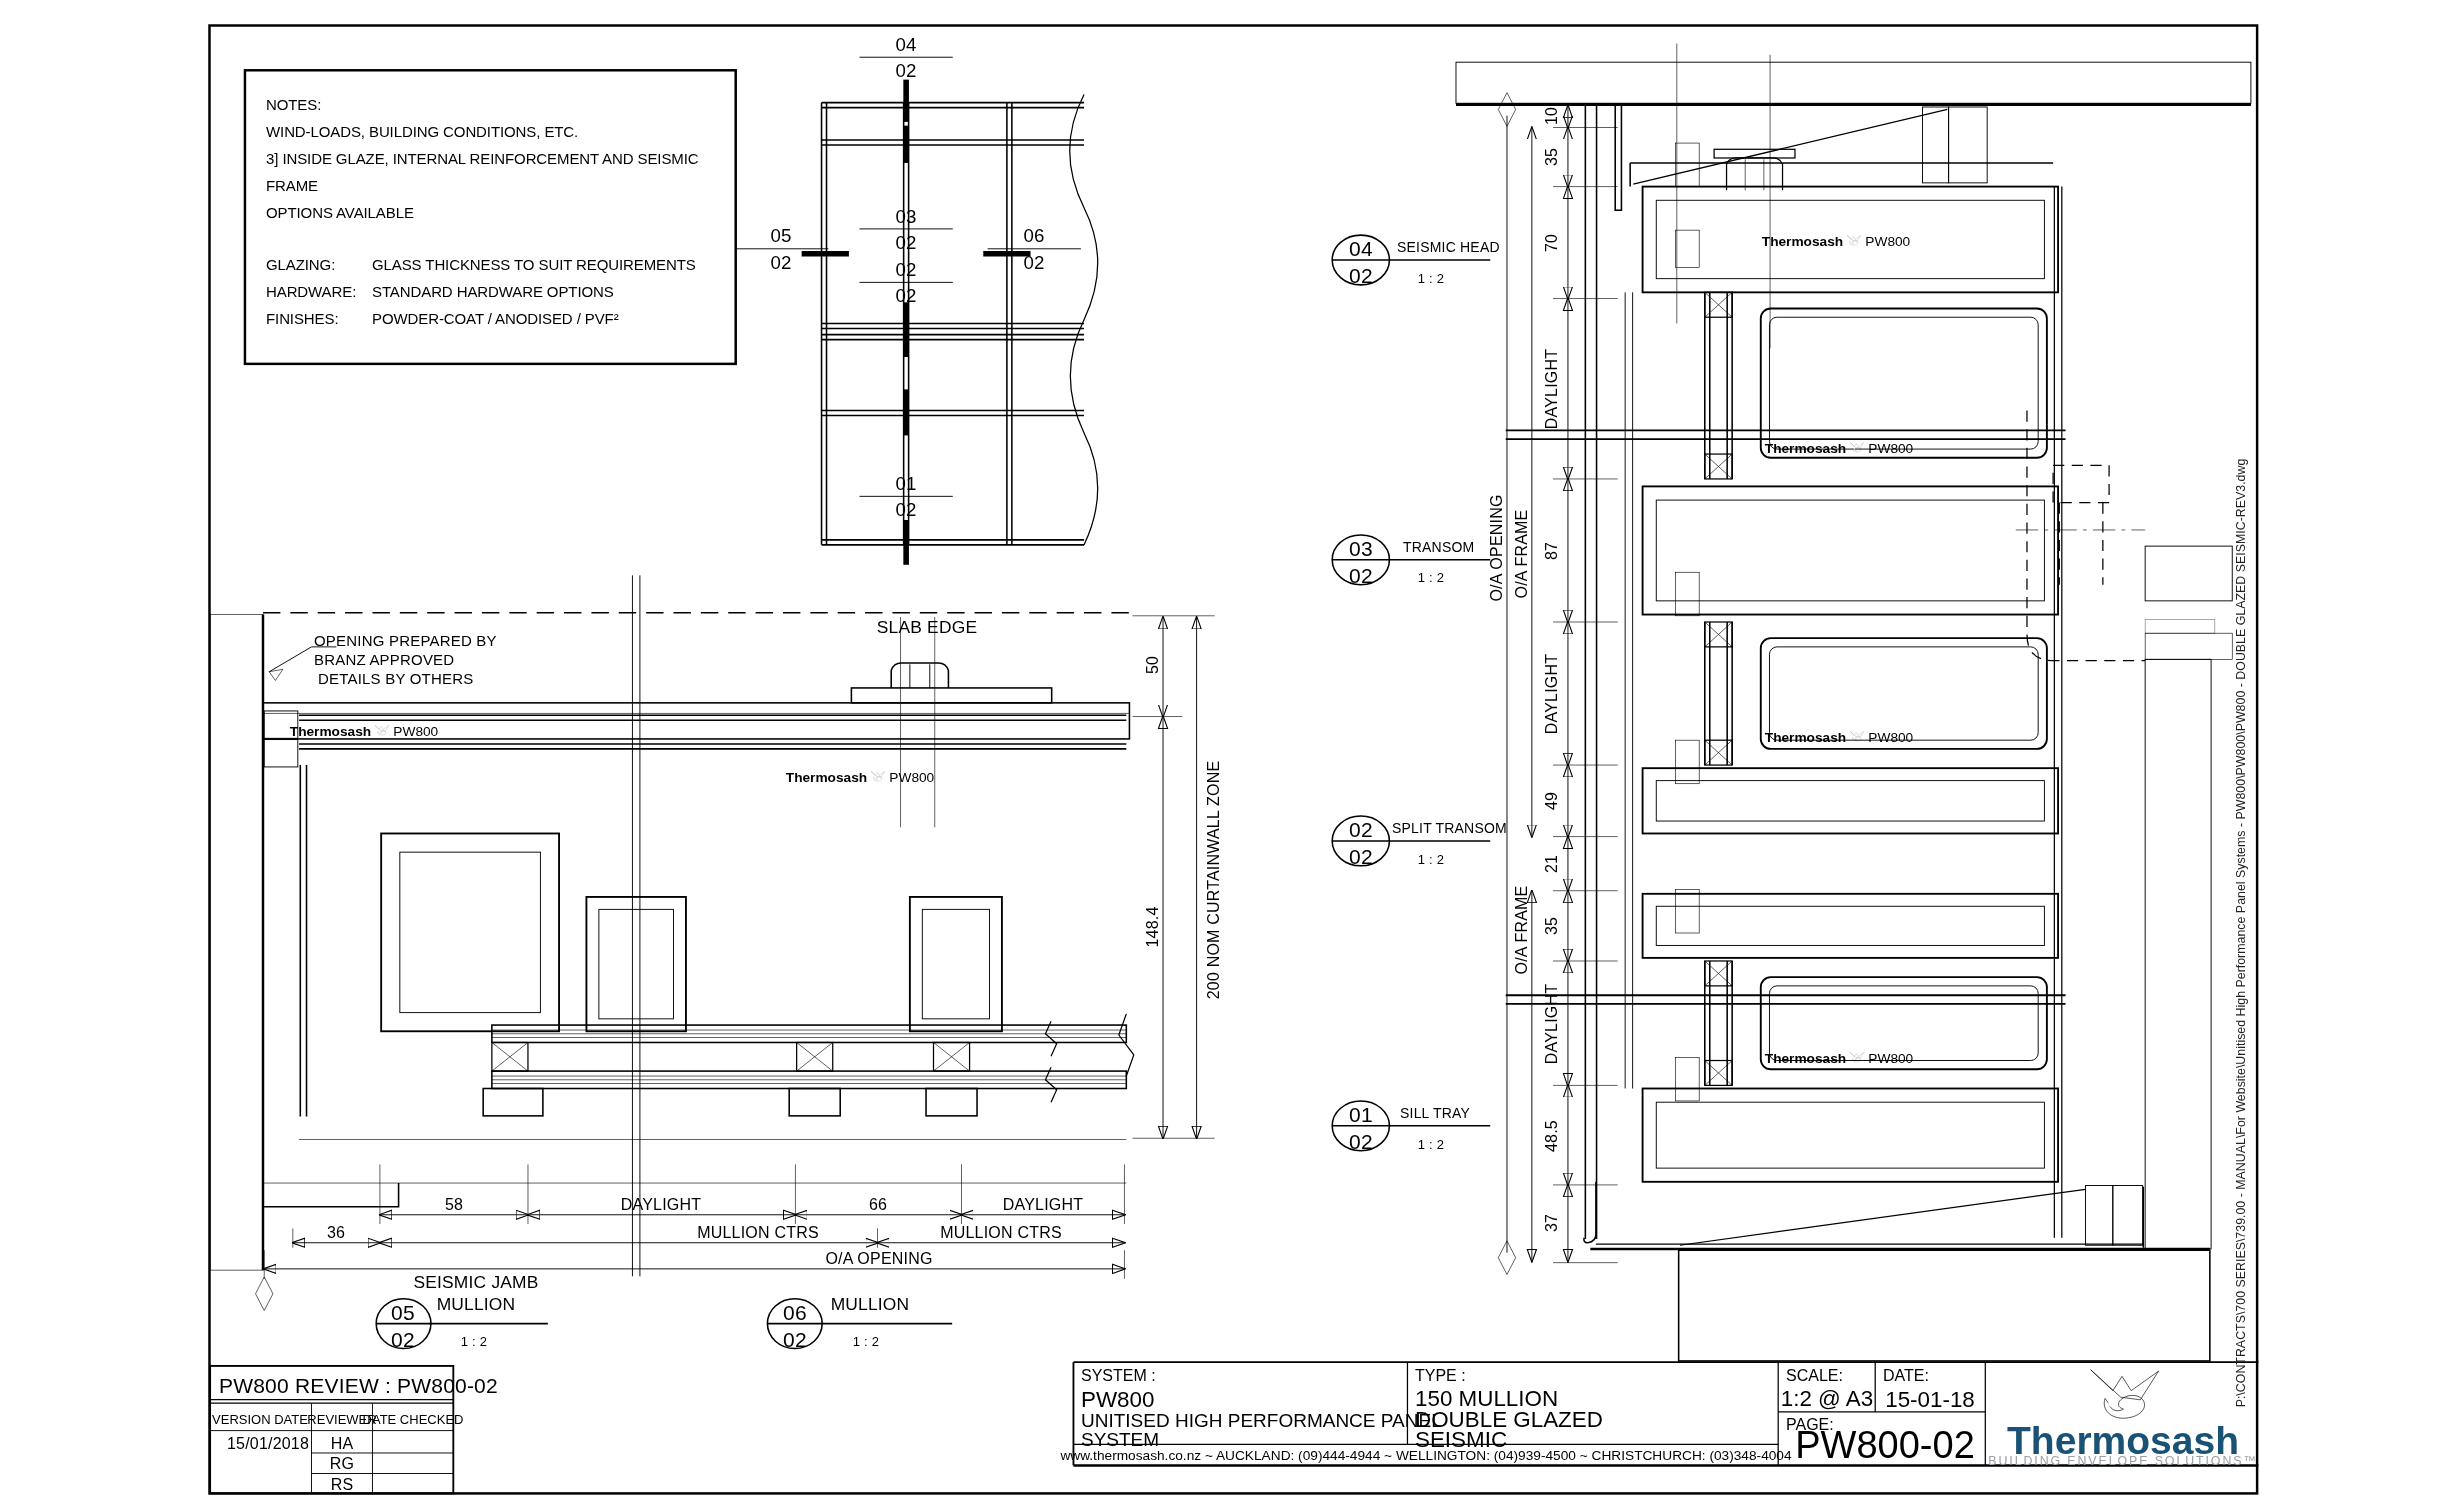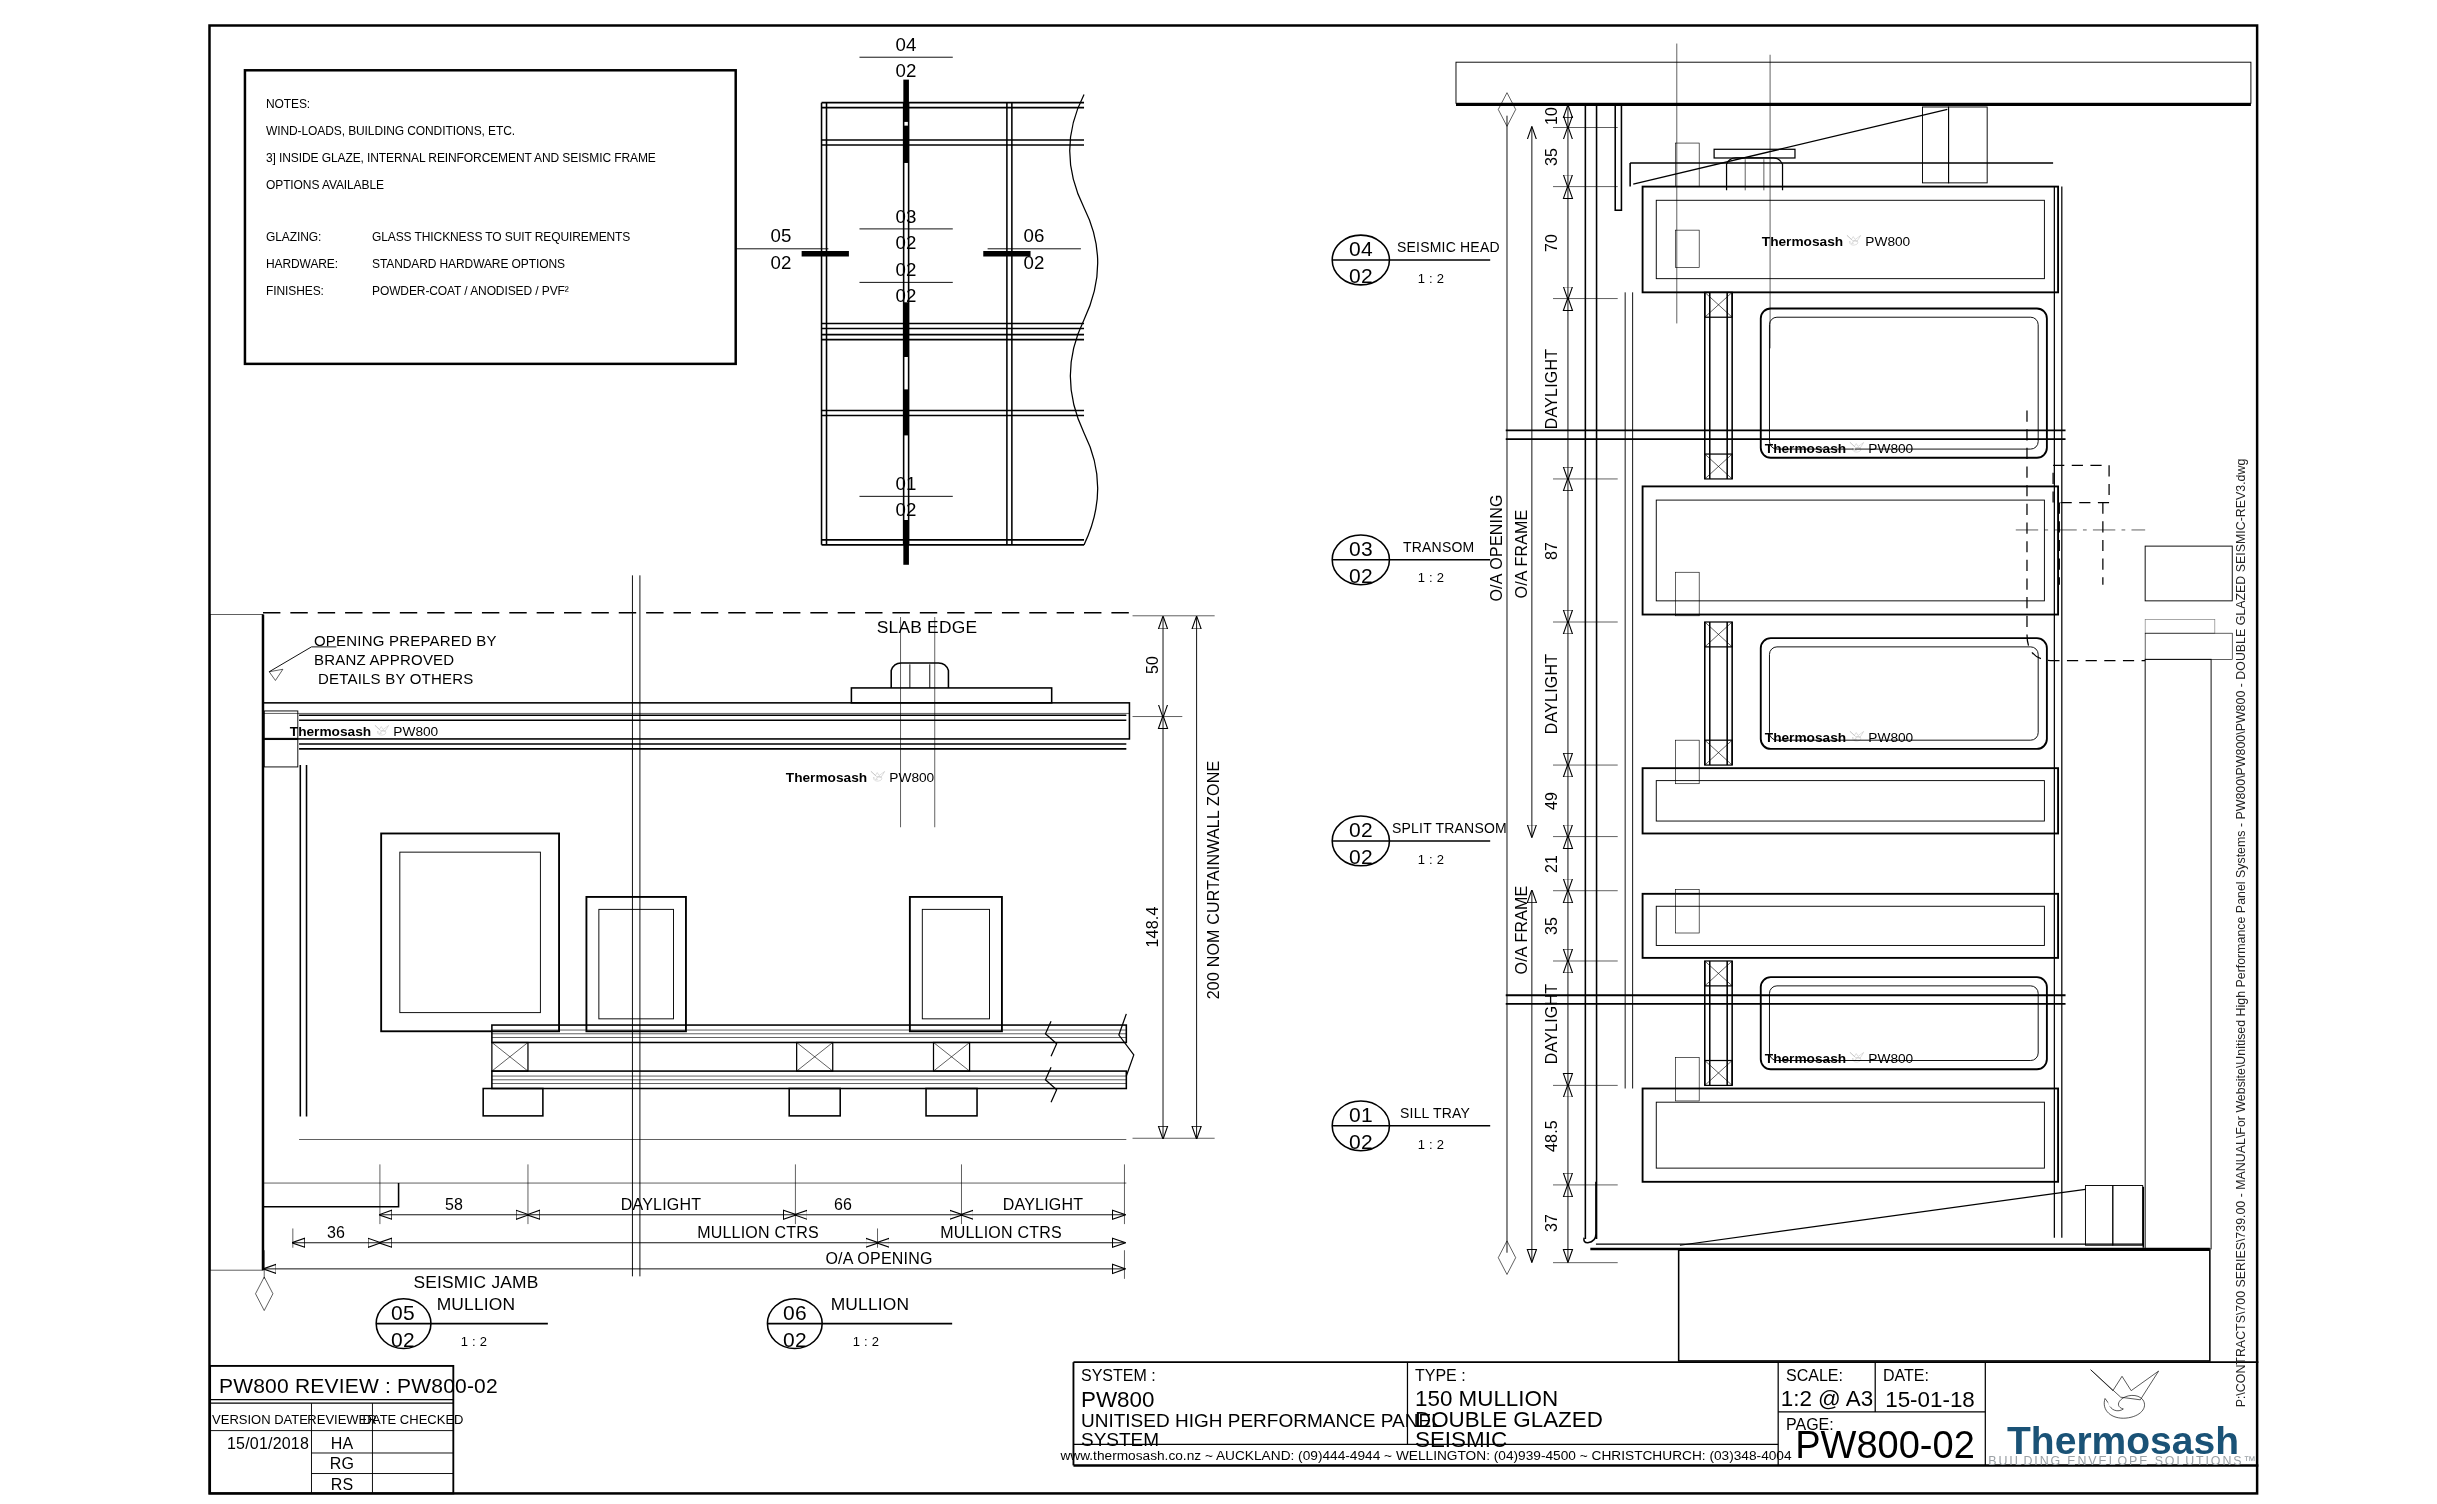--- a/index.html
+++ b/index.html
@@ -12,21 +12,21 @@
   .gy{stroke:#666}.gy7{stroke:#888}
   .fw{fill:#fff}.blk{fill:#000;stroke:none}
   .dsh{stroke-dasharray:28 16}.dsh2{stroke-dasharray:18 12}
   .t{position:absolute;white-space:pre;transform:translate(-50%,-50%);line-height:1;}
   .ta{position:absolute;white-space:pre;line-height:1;}
   .rt{transform:translate(-50%,-50%) rotate(-90deg);}
   .s20{font-size:12.4px}.s21{font-size:13px}.s22{font-size:13.7px}.s24{font-size:15px}
   .s26{font-size:16px}.s28{font-size:17.4px}.s30{font-size:18.7px}.s31{font-size:14px}
   .s34{font-size:21px}.s36{font-size:22.4px}.s54{font-size:38px}.s62{font-size:39px}
   .cad{letter-spacing:0.2px}
-  .notesbox{position:absolute;left:266px;top:91px;width:458px;font-size:12px;letter-spacing:-0.1px;}
+  .notesbox{position:absolute;left:266px;top:91px;width:458px;font-size:15px;letter-spacing:-0.1px;}
   .nline{line-height:27px;}
   .spec{display:flex;line-height:27px;}
   .spec .lab{width:106px;flex:0 0 106px;}
   .bl{position:absolute;transform:translate(-50%,-50%);display:flex;align-items:center;gap:3.1px;font-size:13.7px;}
   .bl .nm{font-weight:bold;}
   .bl svg{color:#b3b3b3;}
   .logo-word{font-weight:bold;color:#1a5276;}
   .logo-tag{color:#9aa0a5;letter-spacing:1.9px;}
   .fpath{position:absolute;transform:translate(-50%,-50%) rotate(-90deg);font-size:12.4px;color:#222;white-space:pre;}
 </style>
@@ -452,21 +452,21 @@
 <div class="bl" style="left:1839px;top:1058px">
       <span class="nm">Thermosash</span>
       <svg width="16" height="12.4" viewBox="0 0 120 90">
         <use href="#birdP"></use>
       </svg>
       <span>PW800</span>
     </div>
 
 <div class="t s26 cad" style="left:454px;top:1205px">58</div>
 <div class="t s26 cad" style="left:661px;top:1205px">DAYLIGHT</div>
-<div class="t s26 cad" style="left:843px;top:1205px">66</div>
+<div class="t s26 cad" style="left:878px;top:1205px">66</div>
 <div class="t s26 cad" style="left:1043px;top:1205px">DAYLIGHT</div>
 <div class="t s26 cad" style="left:336px;top:1233px">36</div>
 <div class="t s26 cad" style="left:758px;top:1233px">MULLION CTRS</div>
 <div class="t s26 cad" style="left:1001px;top:1233px">MULLION CTRS</div>
 <div class="t s26 cad" style="left:879px;top:1259px">O/A OPENING</div>
 <div class="t s26 cad rt" style="left:1153px;top:665px">50</div>
 <div class="t s26 cad rt" style="left:1153px;top:927px">148.4</div>
 <div class="t s26 cad rt" style="left:1214px;top:880px">200 NOM CURTAINWALL ZONE</div>
 
 <div class="t s34 cad" style="left:403px;top:1312px">05</div>

